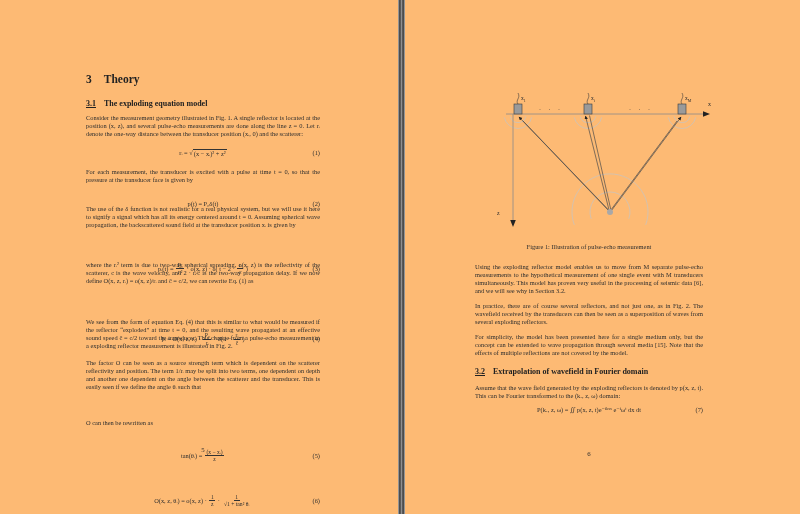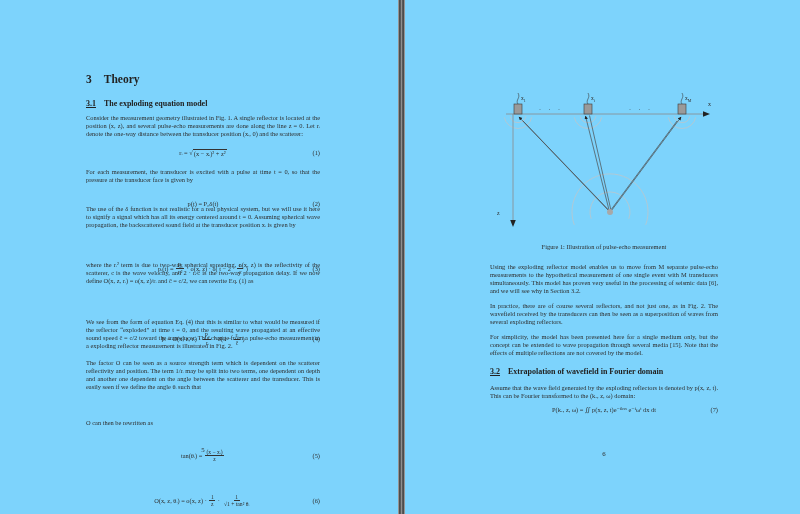--- a/index.html
+++ b/index.html
@@ -1,28 +1,28 @@
 <!DOCTYPE html>
 <html><head>
 <meta charset="utf-8">
 <style>
   html,body{margin:0;padding:0;}
   body{
     width:800px;height:514px;background:#ffffff;overflow:hidden;position:relative;
     font-family:"Liberation Serif","DejaVu Serif",serif;color:#2e2e2e;
   }
-  .page{position:absolute;top:0;height:514px;background:#7dd3fc;}
+  .page{position:absolute;top:0;height:514px;background:#fdba74;}
   #page-left{left:0;width:398px;}
   #page-right{left:405px;width:395px;}
   .spine{
     position:absolute;top:0;left:398px;width:7px;height:514px;
     background:linear-gradient(to right,#cfcfcf 0,#5a5a5a 1px,#3f3f3f 2px,#8f8f8f 3.5px,#3f3f3f 5px,#5a5a5a 6px,#cfcfcf 7px);
   }
   .col{position:absolute;left:86px;width:234px;}
-  #page-right .col{left:85px;width:228px;}
+  #page-right .col{left:70px;width:228px;}
   h1.sec{font-size:11.5px;font-weight:bold;margin:0;color:#222;}
   h1.sec .secnum{margin-right:12px;}
   h2.subsec{font-size:8px;font-weight:bold;margin:0;color:#222;}
   h2.subsec .secnum{margin-right:8px;text-decoration:underline;}
   p.body{font-size:6.4px;line-height:7.85px;margin:0;text-align:justify;}
   .equation{position:relative;font-size:6.4px;line-height:8px;display:flex;align-items:center;justify-content:center;min-height:12px;}
   .eq-body{display:inline-flex;align-items:center;white-space:pre;}
   .eq-num{position:absolute;right:0;top:50%;transform:translateY(-50%);}
   .frac{display:inline-flex;flex-direction:column;align-items:center;vertical-align:middle;font-size:5.6px;line-height:6.2px;margin:0 1px;}
   .frac .num{border-bottom:0.6px solid #333;padding:0 1.5px;}

